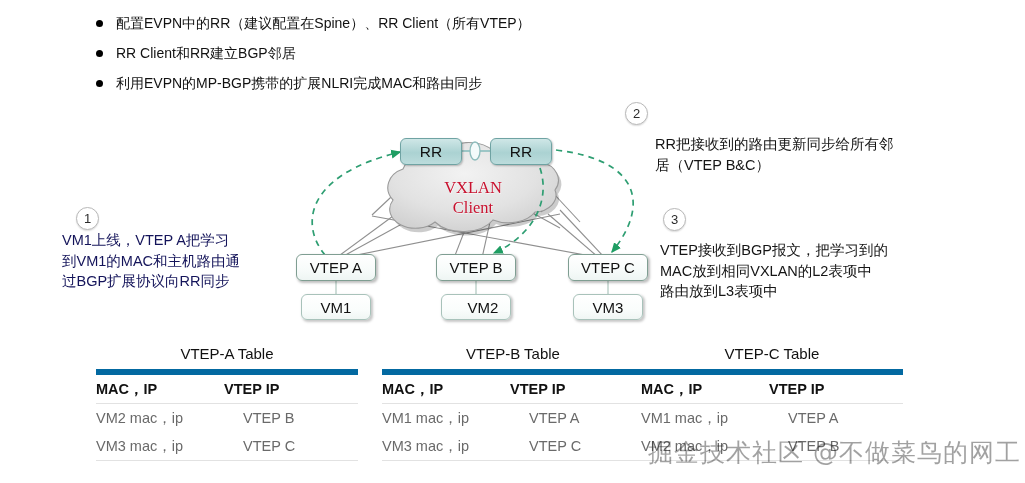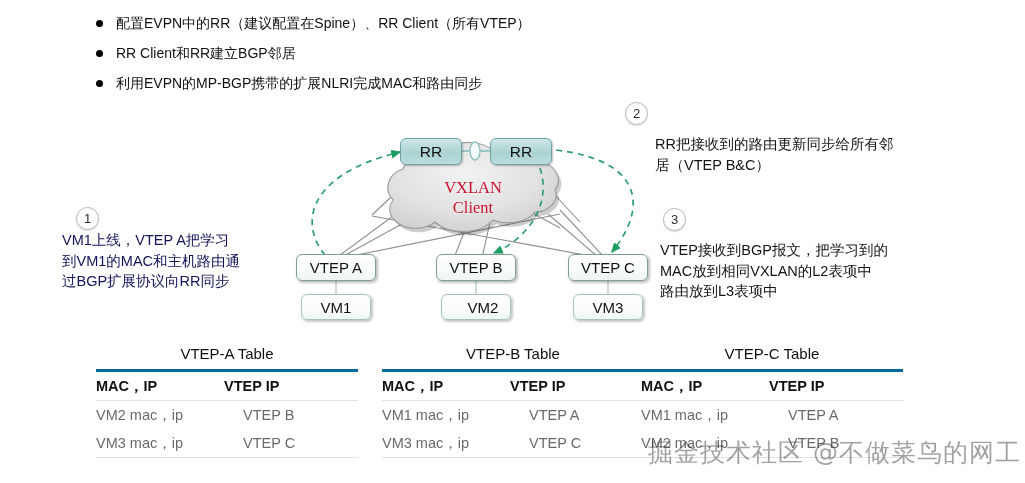--- a/index.html
+++ b/index.html
@@ -133,21 +133,21 @@
     position: absolute;
   }
   .vtable-title {
     text-align: center;
     font-size: 15px;
     font-weight: normal;
     color: #111;
     margin-bottom: 7px;
   }
   .vtable-grid {
-    border-top: 3px solid #0369a1;
+    border-top: 6px solid #0369a1;
     border-bottom: 1px solid #e2e2e2;
   }
   .vtable-row {
     display: flex;
     height: 28px;
     align-items: center;
   }
   .vtable-head {
     border-bottom: 1px solid #e2e2e2;
     font-weight: bold;

